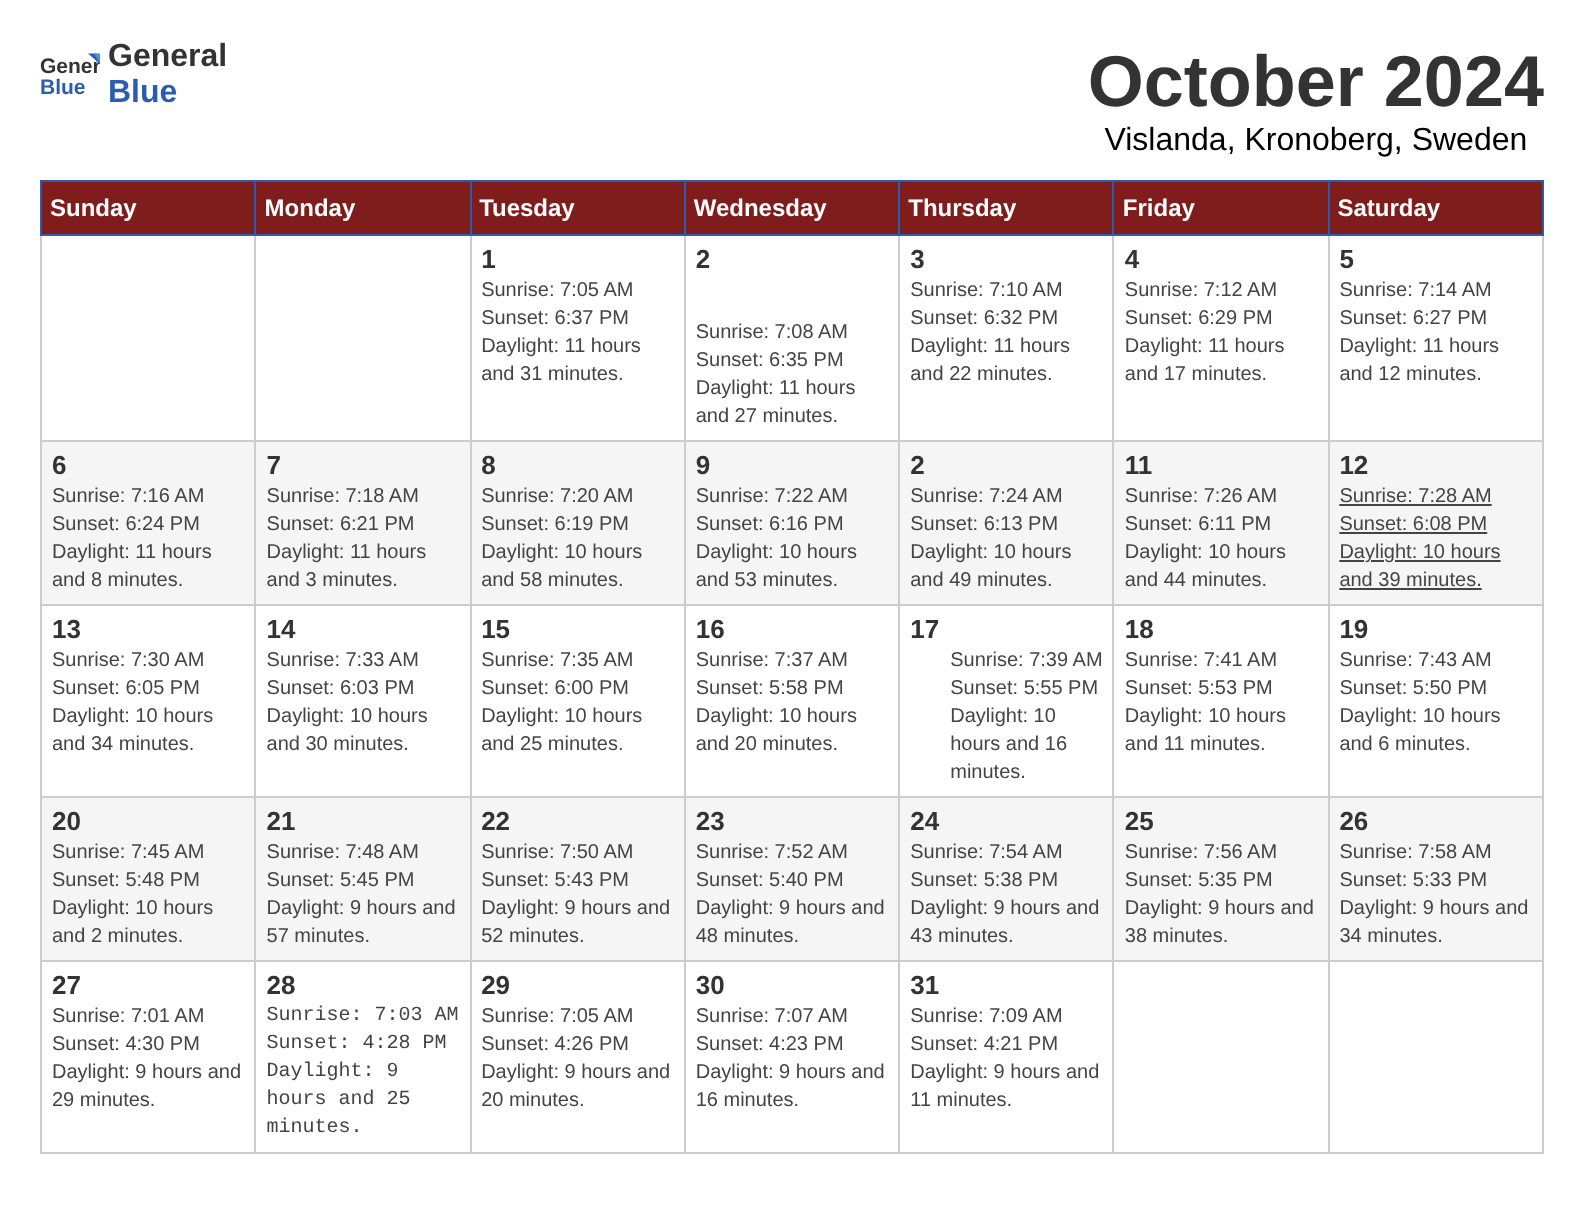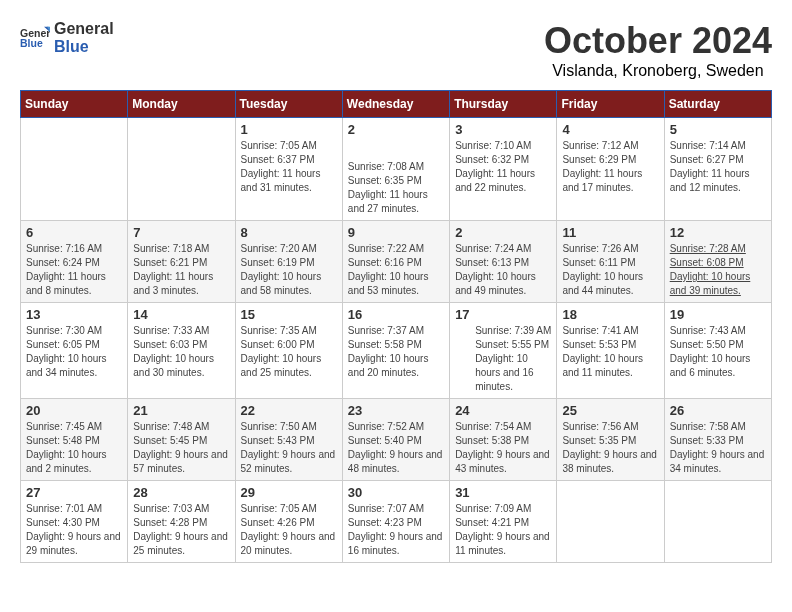--- a/index.html
+++ b/index.html
@@ -281,21 +281,21 @@
       </tr>
       <tr>
         <td>
           <span class="day-number">27</span>
           <div class="day-detail" style="white-space: pre-line;">Sunrise: 7:01 AM
 Sunset: 4:30 PM
 Daylight: 9 hours and 29 minutes.</div>
         </td>
         <td>
           <span class="day-number">28</span>
-          <div class="day-detail" style="white-space: pre-line;">Sunrise: 7:03 AM
+          <div class="day-detail" style="white-space: pre-line; font-family: Liberation Mono, monospace;">Sunrise: 7:03 AM
 Sunset: 4:28 PM
 Daylight: 9 hours and 25 minutes.</div>
         </td>
         <td>
           <span class="day-number">29</span>
           <div class="day-detail" style="white-space: pre-line;">Sunrise: 7:05 AM
 Sunset: 4:26 PM
 Daylight: 9 hours and 20 minutes.</div>
         </td>
         <td>

